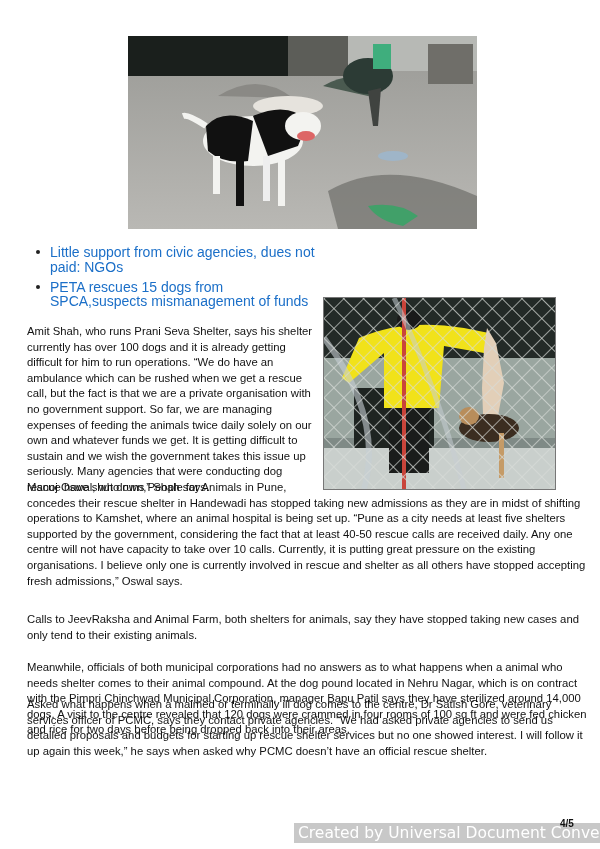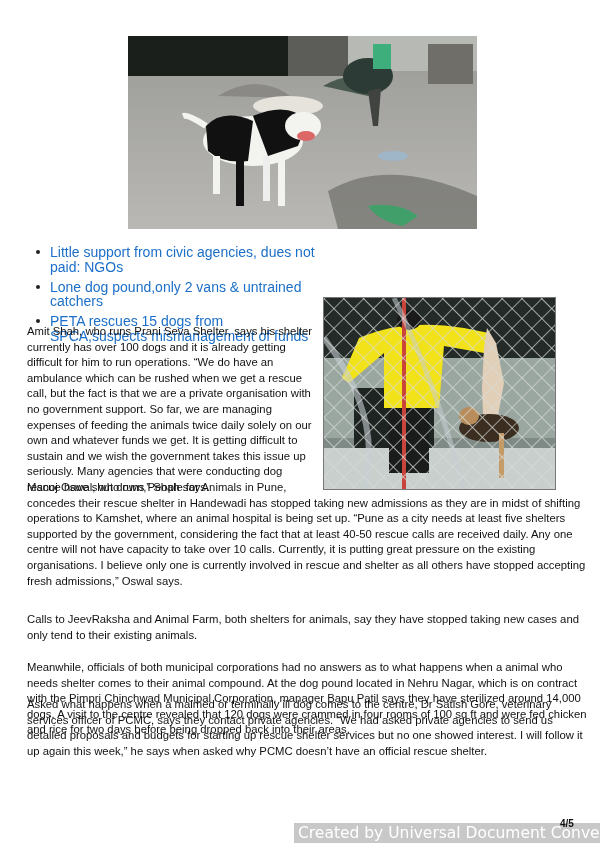--- a/index.html
+++ b/index.html
@@ -62,21 +62,20 @@
       <rect x="108" y="125" width="8" height="45" fill="#111"></rect>
       <rect x="150" y="118" width="7" height="52" fill="#f3f3f0"></rect>
       <rect x="135" y="120" width="7" height="45" fill="#eee"></rect>
       <path d="M78 90 Q60 78 55 80" stroke="#f3f3f0" stroke-width="6" fill="none"></path>
     </g>
   </svg>
 </div>
 
 <ul class="links">
   <li><a href="#">Little support from civic agencies, dues not paid: NGOs</a></li>
-  <li><a href="#">Lone dog pound,only 2 vans &amp; untrained catchers</a></li>
   <li><a href="#">PETA rescues 15 dogs from SPCA,suspects mismanagement of funds</a></li>
 </ul>
 
 <div id="photo-side" class="photo" aria-label="Person in yellow jacket behind a chain-link fence holding up a dog while another dog stands below">
   <svg width="231" height="191" viewBox="0 0 231 191">
     <defs>
       <pattern id="mesh" width="14" height="14" patternUnits="userSpaceOnUse" patternTransform="rotate(45)">
         <rect width="14" height="14" fill="none"></rect>
         <path d="M0 0 L14 0 M0 0 L0 14" stroke="#d8dcd8" stroke-width="1.3"></path>
       </pattern>

